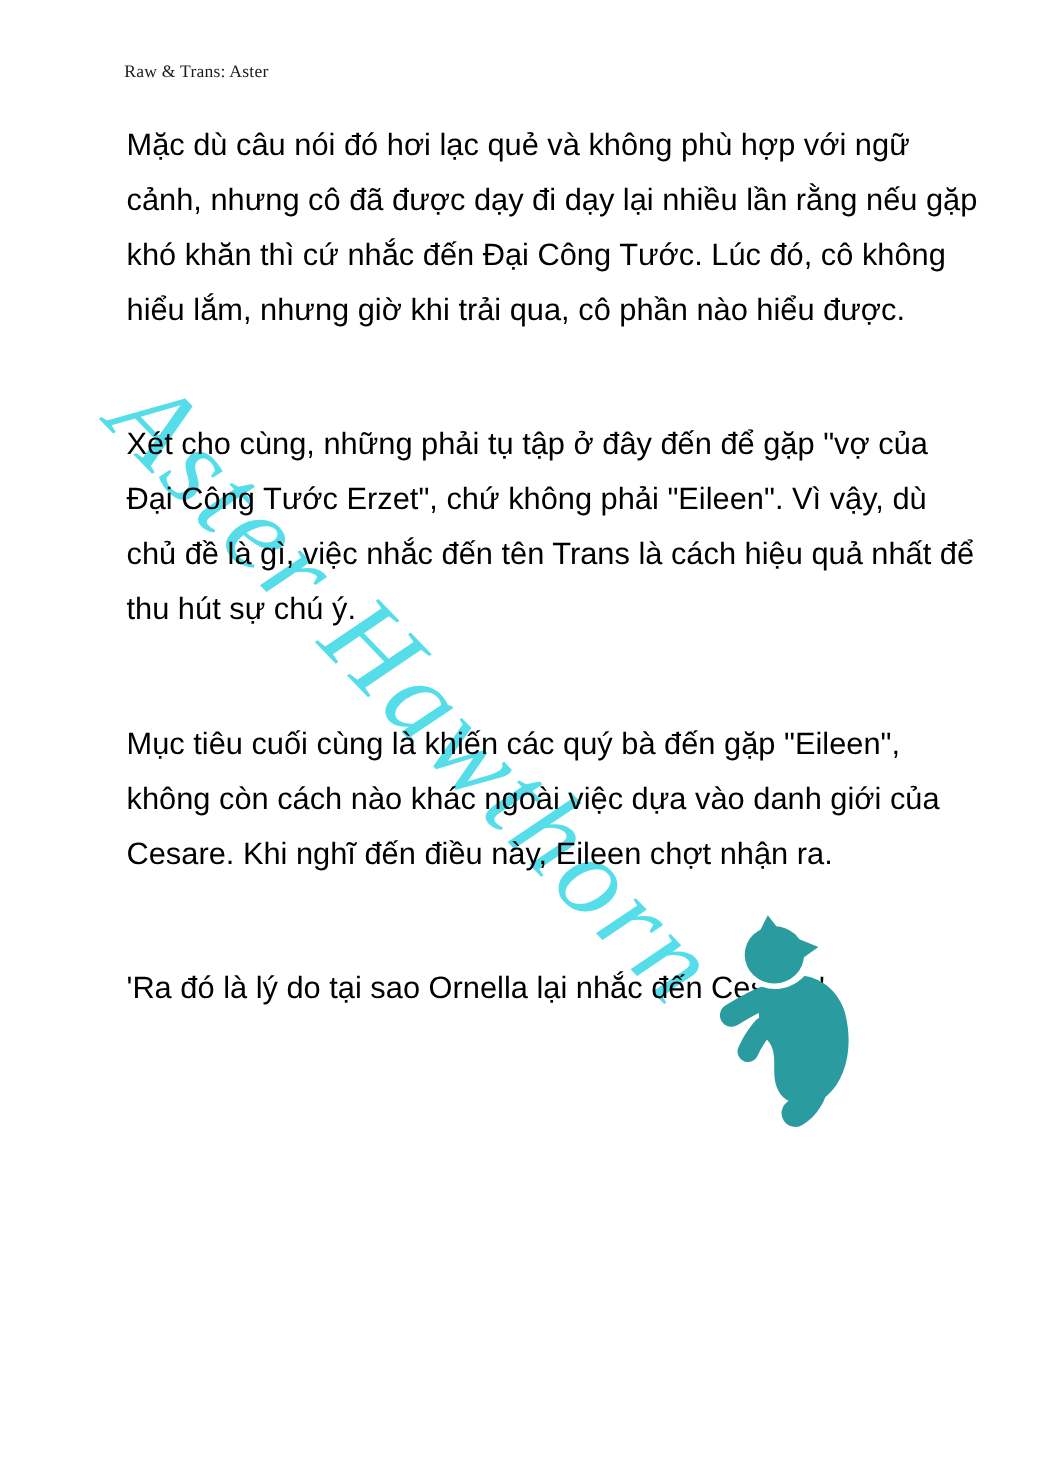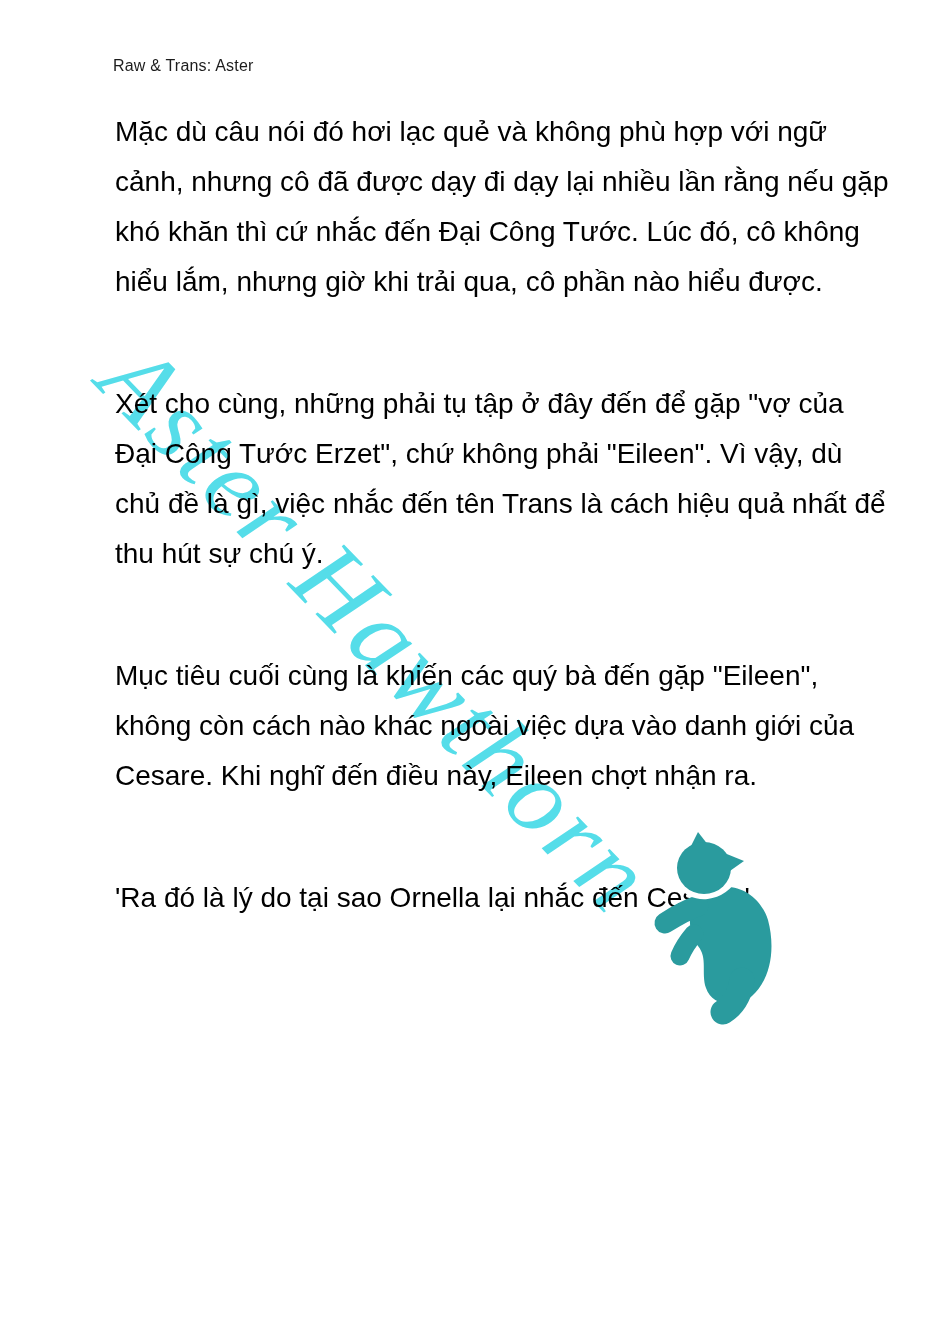--- a/index.html
+++ b/index.html
@@ -9,21 +9,21 @@
     width: 950px;
     height: 1343px;
     background: #ffffff;
     overflow: hidden;
     font-family: "Liberation Serif", serif;
   }
   .header {
     position: absolute;
     left: 113px;
     top: 57px;
-    font-family: Liberation Sans, sans-serif;
+    font-family: Liberation Serif, serif;
     font-size: 16px;
     color: #1c1c1c;
     letter-spacing: 0.2px;
     z-index: 3;
   }
   .watermark {
     position: absolute;
     left: 163px;
     top: 318px;
     font-family: "Liberation Serif", serif;

